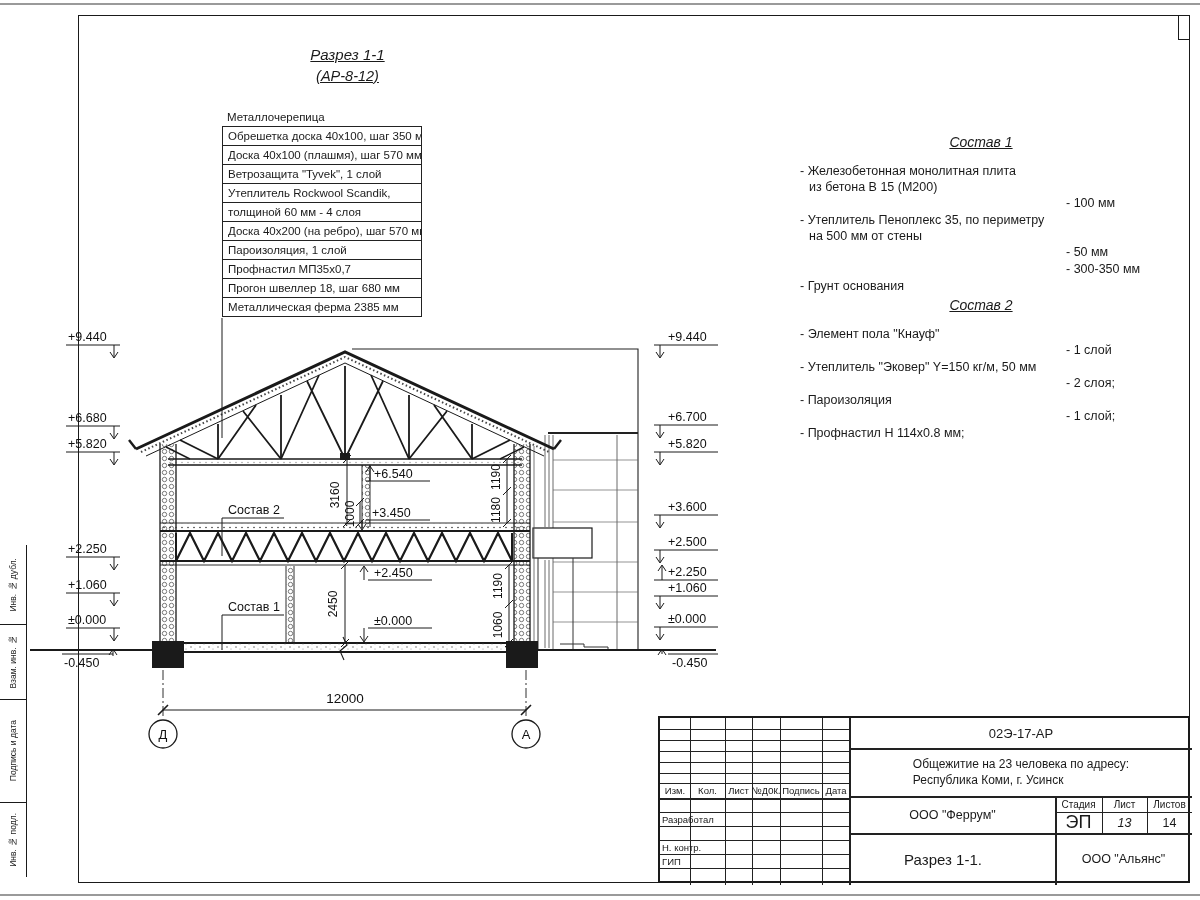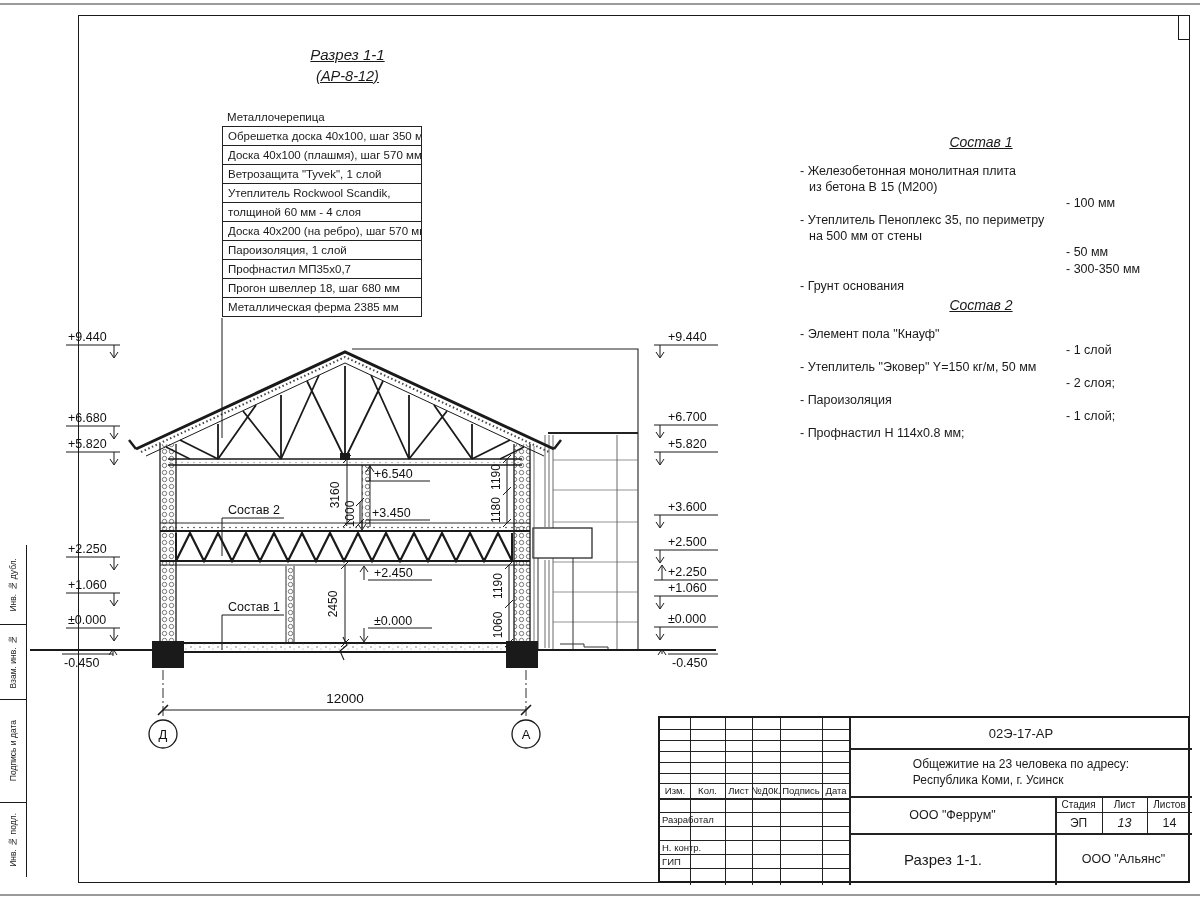--- a/index.html
+++ b/index.html
@@ -328,18 +328,18 @@
   <div class="ln" style="left:487px;top:78px;width:1px;height:37px;"></div>
   <div class="ln" style="left:395px;top:94px;width:137px;height:1px;"></div>
 
   <div class="cell" style="left:190px;top:0;width:342px;height:30px;font-size:13px;">02Э-17-АР</div>
   <div class="cell" style="left:190px;top:30px;width:342px;height:48px;font-size:12px;line-height:1.35;white-space:pre-line;">Общежитие на 23 человека по адресу:
 Республика Коми, г. Усинск</div>
   <div class="cell" style="left:190px;top:78px;width:205px;height:37px;font-size:12.5px;">ООО "Феррум"</div>
   <div class="cell" style="left:395px;top:78px;width:47px;height:16px;font-size:10px;">Стадия</div>
   <div class="cell" style="left:442px;top:78px;width:45px;height:16px;font-size:10px;">Лист</div>
   <div class="cell" style="left:487px;top:78px;width:45px;height:16px;font-size:10px;">Листов</div>
-  <div class="cell" style="left:395px;top:94px;width:47px;height:21px;font-size:12px;">ЭП</div>
+  <div class="cell" style="left:395px;top:94px;width:47px;height:21px;font-size:18px;">ЭП</div>
   <div class="cell" style="left:442px;top:94px;width:45px;height:21px;font-size:12.5px;font-style:italic;">13</div>
   <div class="cell" style="left:487px;top:94px;width:45px;height:21px;font-size:12.5px;">14</div>
   <div class="cell" style="left:190px;top:115px;width:186px;height:52px;font-size:15px;">Разрез 1-1.</div>
   <div class="cell" style="left:395px;top:115px;width:137px;height:52px;font-size:12.5px;">ООО "Альянс"</div>
 </div>
 
 </body></html>

